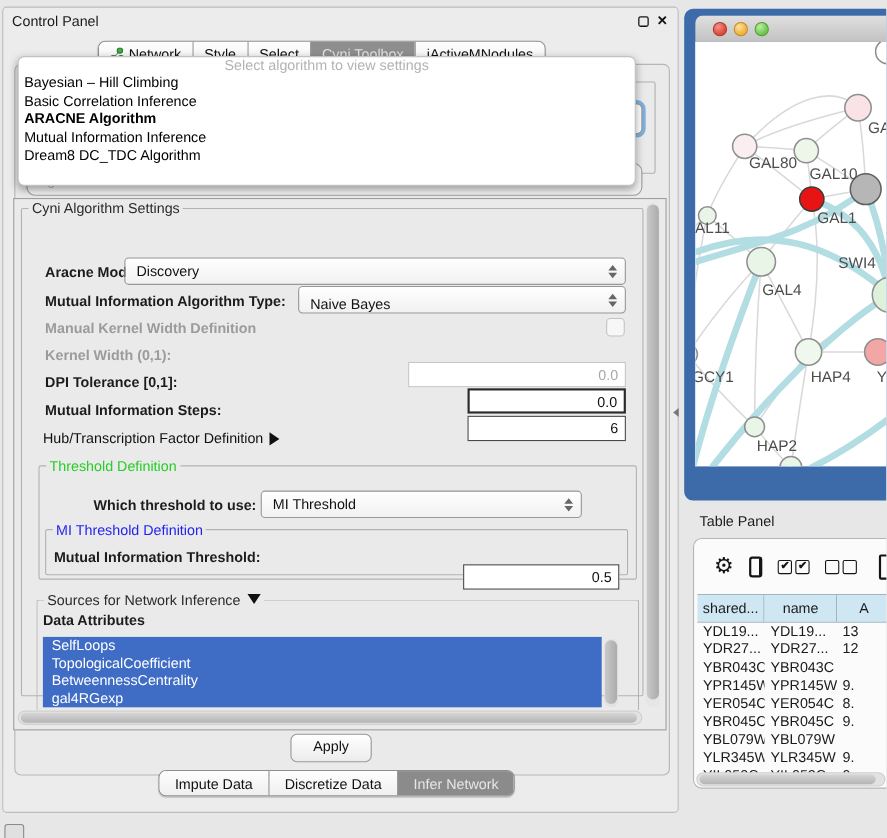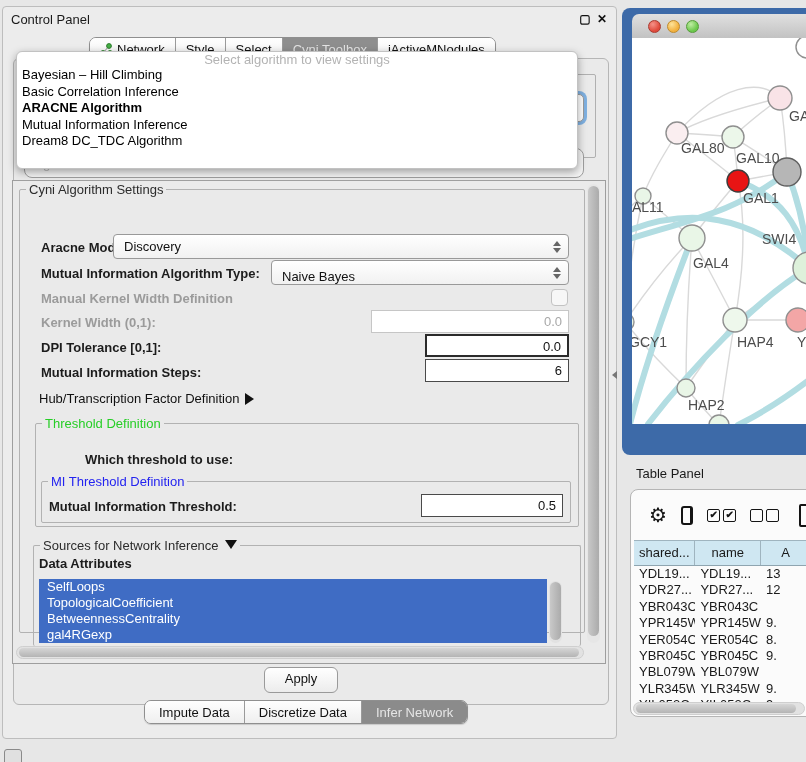--- a/index.html
+++ b/index.html
@@ -37,21 +37,21 @@
   .grp{position:absolute;border:1px solid #b2b2b2;border-radius:2px;}
   .grp>.t{position:absolute;top:-8px;left:6px;background:#eaeaea;padding:0 3px;font-size:13px;color:#2c2c2c;white-space:nowrap;}
   .t.blue{color:#2323f0;}
   .t.green{color:#27ce27;}
   .lbl{position:absolute;font-weight:bold;font-size:13px;color:#1c1c1c;white-space:nowrap;}
   .lbl.dis{color:#9b9b9b;}
   .combo{position:absolute;height:25px;background:linear-gradient(#ffffff,#f1f1f1);border:1px solid #999;border-radius:4px;box-sizing:border-box;display:flex;align-items:center;padding-left:10px;font-size:13px;color:#111;}
   .combo .arrows{position:absolute;right:7px;top:0;height:100%;display:flex;flex-direction:column;justify-content:center;gap:2px;}
   .arr-up{width:0;height:0;border-left:4px solid transparent;border-right:4px solid transparent;border-bottom:5px solid #666;}
   .arr-dn{width:0;height:0;border-left:4px solid transparent;border-right:4px solid transparent;border-top:5px solid #666;}
-  .field{position:absolute;height:23px;background:#fff;box-sizing:border-box;font-size:13px;text-align:right;padding-right:6px;line-height:21px;color:#111;}
+  .field{position:absolute;height:23px;background:#fff;box-sizing:border-box;font-size:13px;text-align:right;padding-right:6px;line-height:21px;color:#111;margin-top:19px;}
   .field.dim{border:1px solid #c6c6c6;color:#a8a8a8;}
   .field.strong{border:2px solid #2b2b2b;}
   .field.med{border:1px solid #4a4a4a;}
   .chk{position:absolute;width:15px;height:15px;border:1px solid #c2c2c2;border-radius:4px;background:#f7f7f7;}
   .tri-r{display:inline-block;width:0;height:0;border-top:6px solid transparent;border-bottom:6px solid transparent;border-left:9px solid #111;vertical-align:-2px;margin-left:6px;}
   .tri-d{display:inline-block;width:0;height:0;border-left:6px solid transparent;border-right:6px solid transparent;border-top:9px solid #111;vertical-align:1px;margin-left:6px;}
   #attr-list{background:#3f6cc4;overflow:hidden;}
   .attr-item{height:16px;line-height:16px;padding-left:8px;color:#fff;font-size:13px;white-space:nowrap;}
   .sbar-v{position:absolute;width:13px;background:#e2e2e2;border-radius:7px;}
   .sbar-v .thumb{position:absolute;left:1px;right:1px;background:linear-gradient(90deg,#c9c9c9,#ababab);border-radius:6px;}
@@ -187,20 +187,27 @@
     <div class="field med" style="left:412px;top:178px;width:144px;">6</div>
 
     <div class="abs" style="left:26px;top:210px;font-size:13px;color:#101010;">
       <span>Hub/Transcription Factor Definition</span><span class="tri-r"></span>
     </div>
 
     <div class="grp" style="left:22px;top:242px;width:542px;height:102px;">
       <span class="t green">Threshold Definition</span>
     </div>
     <div class="lbl" style="left:72px;top:271px;">Which threshold to use:</div>
+    <div class="combo" style="left:224px;top:265px;width:292px;">
+      <span>MI Threshold</span>
+      <span class="arrows">
+          <span class="arr-up"></span>
+          <span class="arr-dn"></span>
+        </span>
+    </div>
 
     <div class="grp" style="left:28px;top:300px;width:528px;height:40px;">
       <span class="t blue">MI Threshold Definition</span>
     </div>
     <div class="lbl" style="left:36px;top:318px;">Mutual Information Threshold:</div>
     <div class="field med" style="left:408px;top:313px;width:142px;">0.5</div>
 
     <div class="grp" style="left:20px;top:364px;width:546px;height:100px;border-bottom:none;">
       <span class="t"><span>Sources for Network Inference</span><span class="tri-d"></span></span>
     </div>

